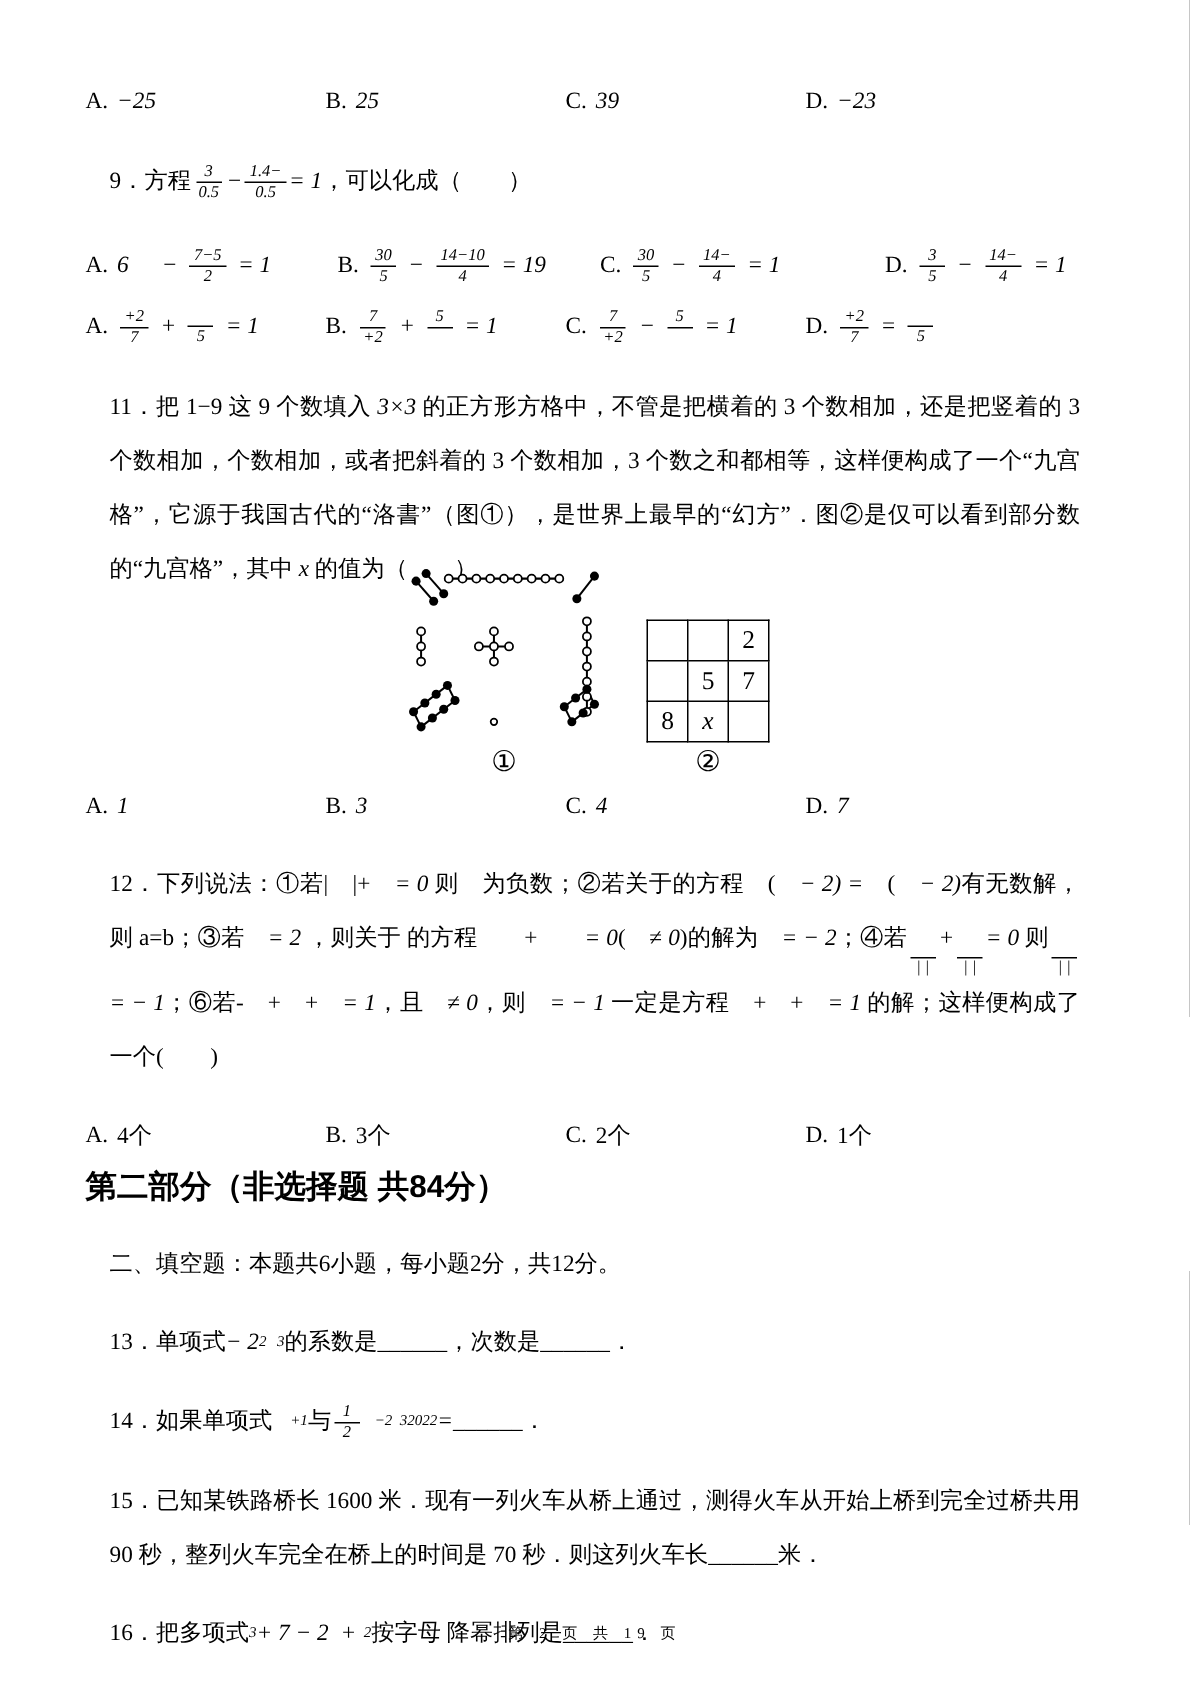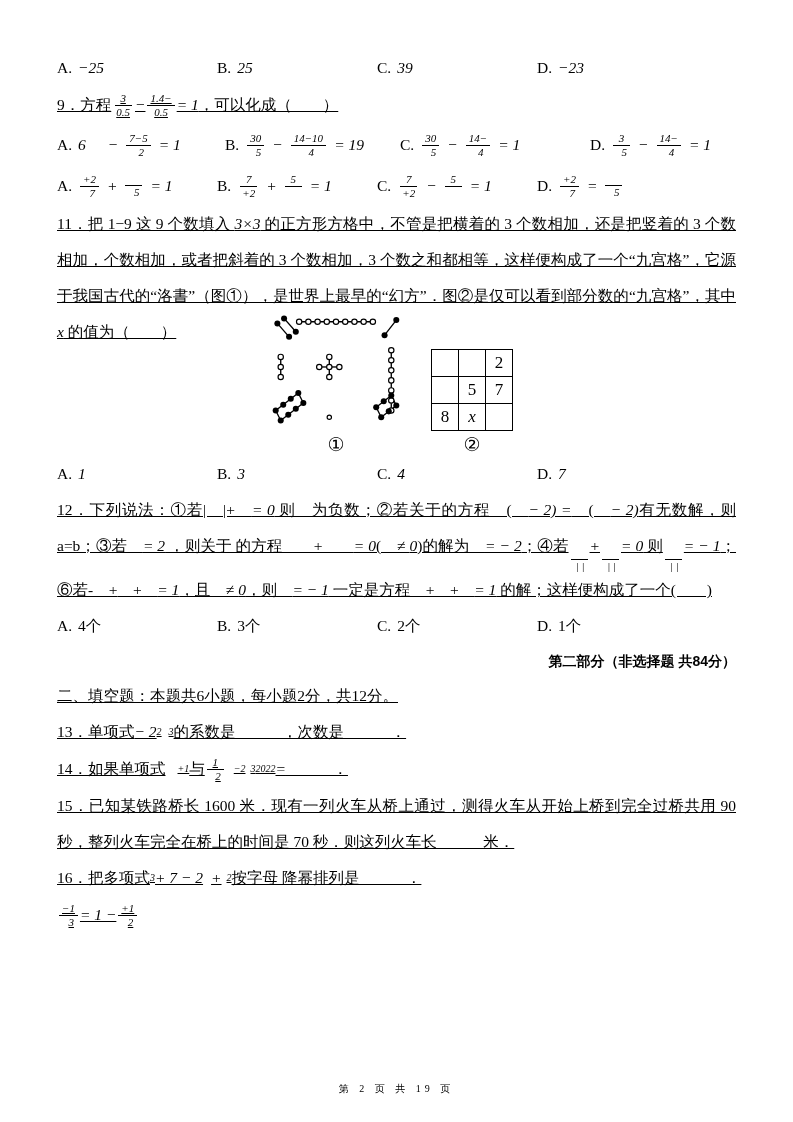--- a/index.html
+++ b/index.html
@@ -1,44 +1,44 @@
 <!DOCTYPE html>
 <html><head>
 <meta charset="utf-8">
 <style>
   html,body{margin:0;padding:0;background:#9a9a9a;}
   .page{
     width:793px;height:1122px;margin:0 auto;background:#ffffff;color:#000;
     position:relative;box-sizing:border-box;padding:50px 57px 0 57px;
     font-family:"Liberation Serif","DejaVu Serif",serif;overflow:hidden;
   }
-  .para{font-size:15.5px;line-height:36px;text-align:justify;margin:0;text-decoration:underline;}
+  .para{font-size:15.5px;line-height:36px;text-align:justify;margin:16px;}
   .oneline{text-align:left;}
   .opts{display:flex;align-items:center;font-size:15.5px;}
   .h36{height:36px}.h38{height:38px}.h40{height:40px}.h42{height:42px}
   .opt{display:inline-flex;align-items:center;gap:6px;width:160px;}
   .opts.q9row .opt:nth-child(1){width:168px}
   .opts.q9row .opt:nth-child(2){width:175px}
   .opts.q9row .opt:nth-child(3){width:190px}
   .opt:last-child{width:auto}
   .it{font-style:italic;}
   sup{font-size:10px;font-style:italic;line-height:0;}
   .sp{display:inline-block;height:1px;}
   .frac{display:inline-flex;flex-direction:column;align-items:center;vertical-align:-0.8em;
         font-style:italic;font-size:11px;line-height:1.15;margin:0 2px;}
   .fn{display:block;border-bottom:1px solid #000;padding:0 3px;min-width:11px;min-height:12px;text-align:center;}
-  .fd{display:block;padding:0 3px;min-width:11px;min-height:12px;text-align:right;}
+  .fd{display:block;padding:0 3px;min-width:11px;min-height:12px;text-align:center;}
   .figure-row{display:flex;align-items:flex-end;gap:28px;margin-left:212px;height:140px;margin-top:-34px;}
   .fig-col{display:flex;flex-direction:column;align-items:center;gap:3px;}
   .msq{border-collapse:collapse;}
   .msq td{width:26px;height:26px;border:1.7px solid #000;text-align:center;
           font-size:17px;padding:0;font-family:"Liberation Serif","DejaVu Serif",serif;}
   .msq td.xcell{font-style:italic;}
   .fig-label{font-size:19px;line-height:22px;}
-  .sec-header{font-weight:bold;text-align:right;font-size:14px;line-height:34px;
+  .sec-header{font-weight:bold;text-align:left;font-size:21px;line-height:34px;
               font-family:"Liberation Sans","DejaVu Sans",sans-serif;margin:0;}
   .footer{position:absolute;bottom:26px;left:0;right:0;text-align:center;
           font-size:10px;letter-spacing:4px;}
   .luoshu{display:block;}
 </style>
 </head>
 <body>
 
 <div class="page">
 

